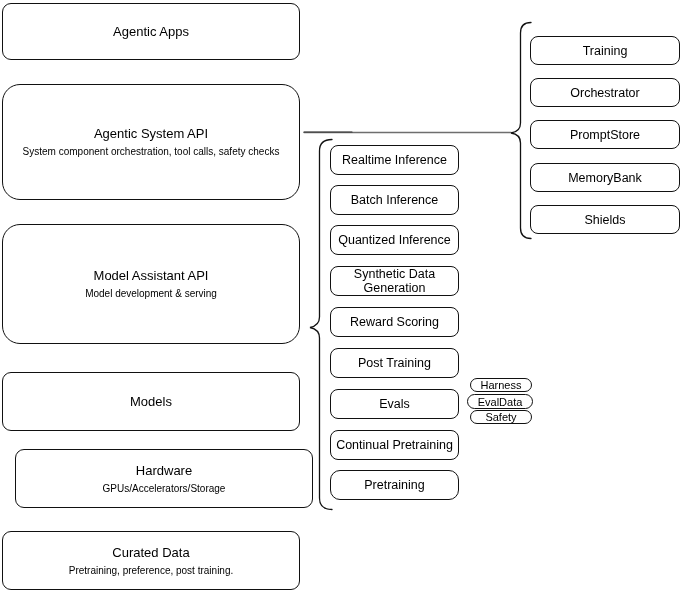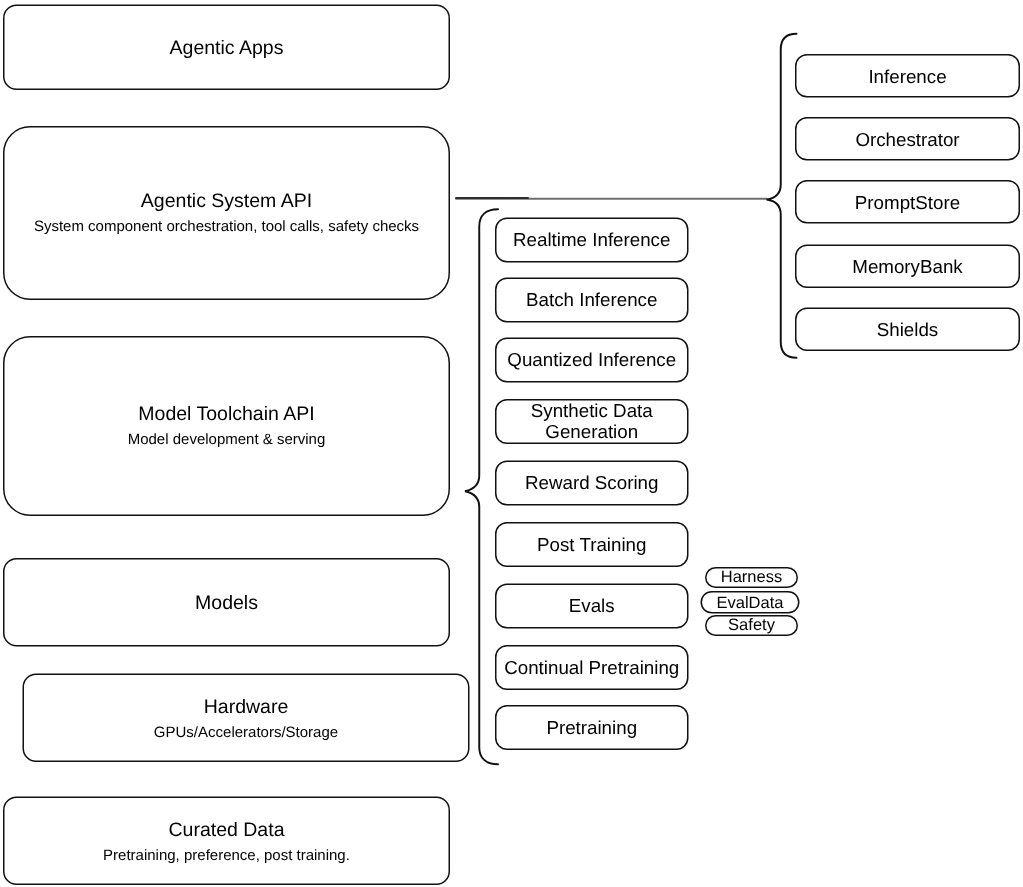--- a/index.html
+++ b/index.html
@@ -96,21 +96,21 @@
   </svg>
 
   <div class="box lbox" style="top:3px;height:57px;">
     <div class="title">Agentic Apps</div>
   </div>
   <div class="box lbox big" style="top:84px;height:116px;">
     <div class="title">Agentic System API</div>
     <div class="sub">System component orchestration, tool calls, safety checks</div>
   </div>
   <div class="box lbox big" style="top:224px;height:120px;">
-    <div class="title">Model Toolchain API</div>
+    <div class="title">Model Assistant API</div>
     <div class="sub">Model development &amp; serving</div>
   </div>
   <div class="box lbox" style="top:372px;height:59px;">
     <div class="title">Models</div>
   </div>
   <div class="box lbox" style="top:449px;height:59px;margin-left:13px;">
     <div class="title">Hardware</div>
     <div class="sub">GPUs/Accelerators/Storage</div>
   </div>
   <div class="box lbox" style="top:531px;height:59px;">
@@ -135,36 +135,36 @@
   </div>
   <div class="box mbox" style="top:348px;">
     <span>Post Training</span>
   </div>
   <div class="box mbox" style="top:389px;">
     <span>Evals</span>
   </div>
   <div class="box mbox" style="top:430px;">
     <span>Continual Pretraining</span>
   </div>
-  <div class="box mbox" style="top:470px;">
+  <div class="box mbox" style="top:470px;border-radius:10px;">
     <span>Pretraining</span>
   </div>
 
   <div class="oval" style="left:470px;top:378px;width:62px;height:14px;">
     <span>Harness</span>
   </div>
   <div class="oval" style="left:467px;top:394px;width:66px;height:15px;">
     <span>EvalData</span>
   </div>
   <div class="oval" style="left:470px;top:410px;width:62px;height:14px;">
     <span>Safety</span>
   </div>
 
   <div class="box rbox" style="top:36px;">
-    <span>Inference</span>
+    <span>Training</span>
   </div>
   <div class="box rbox" style="top:78px;">
     <span>Orchestrator</span>
   </div>
   <div class="box rbox" style="top:120px;">
     <span>PromptStore</span>
   </div>
   <div class="box rbox" style="top:163px;">
     <span>MemoryBank</span>
   </div>

